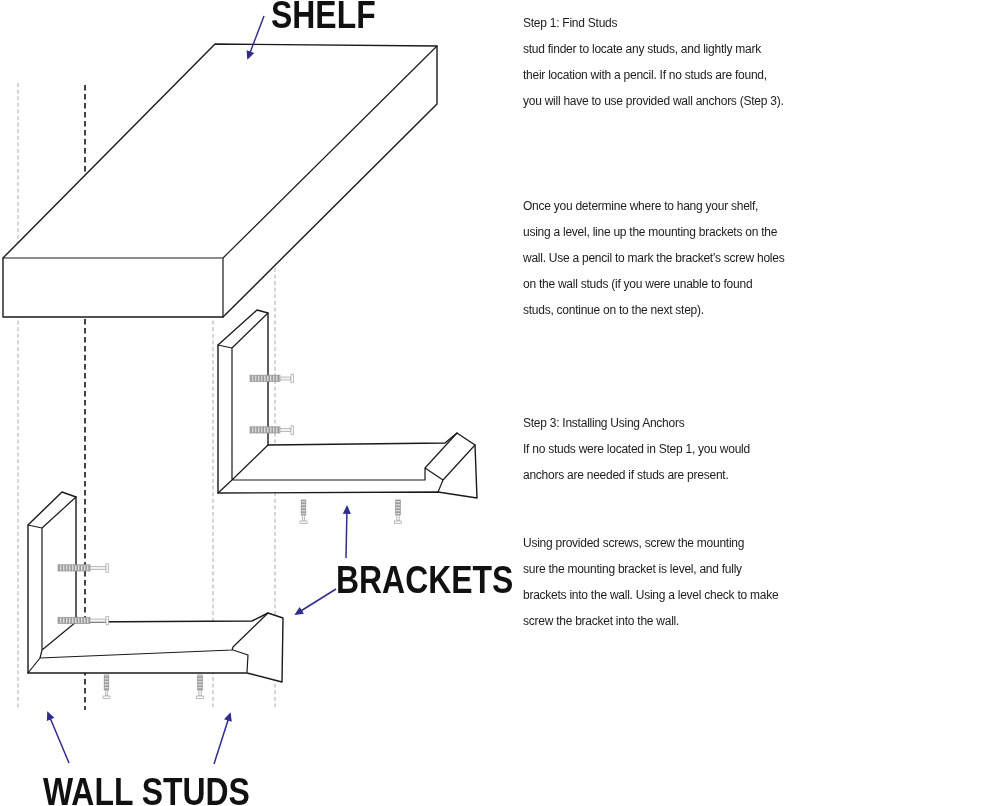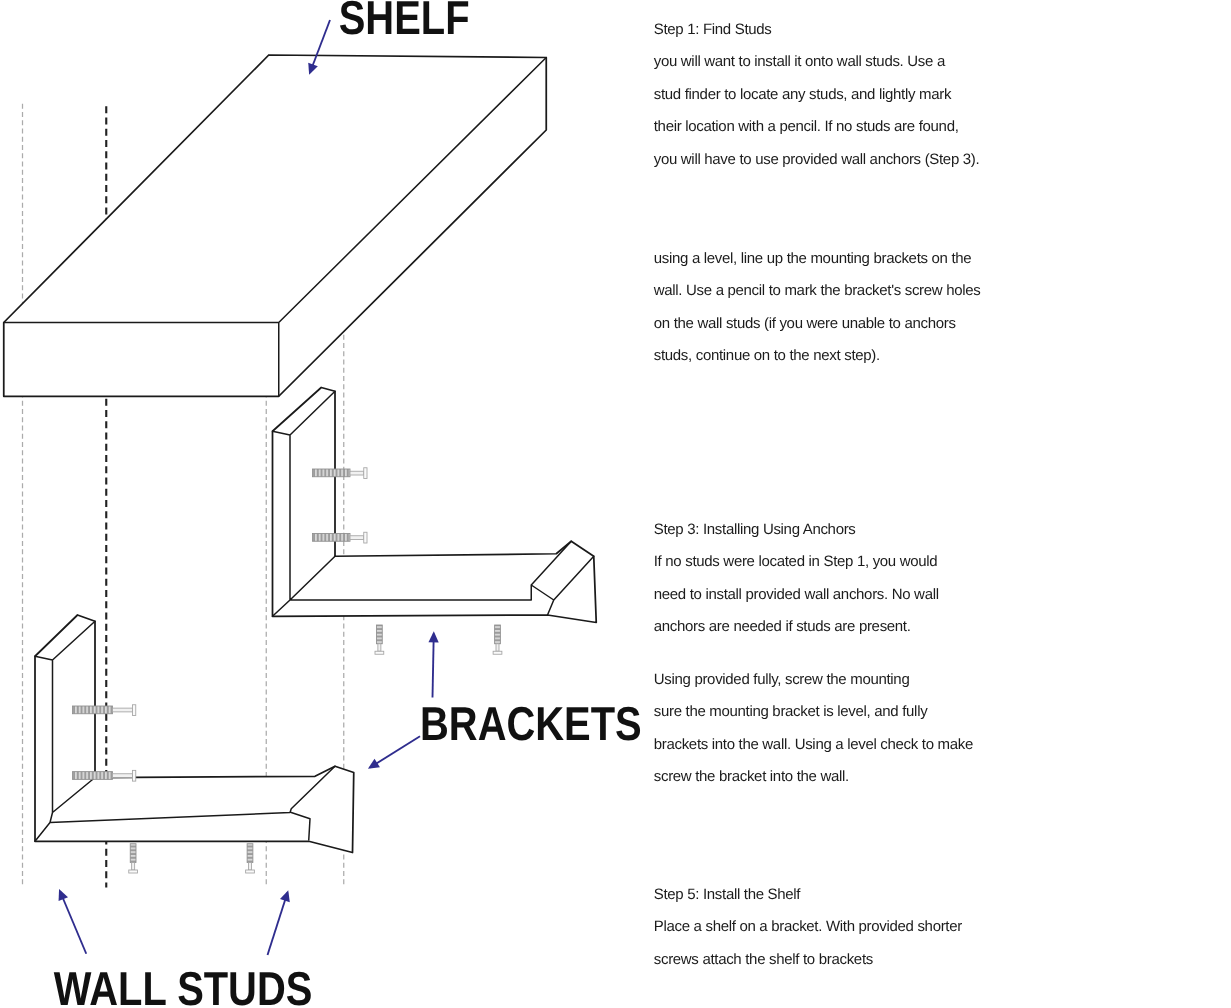--- a/index.html
+++ b/index.html
@@ -133,47 +133,41 @@
   </svg>
 
   <div class="label label-shelf">SHELF</div>
   <div class="label label-brackets">BRACKETS</div>
   <div class="label label-wallstuds">WALL STUDS</div>
 
   <div class="steps">
 
     <div class="step" style="top:10px">
       <div class="line">Step 1: Find Studs</div>
-      <div class="line">you will want to install it onto wall studs. Use a</div>
       <div class="line">stud finder to locate any studs, and lightly mark</div>
       <div class="line">their location with a pencil. If no studs are found,</div>
       <div class="line">you will have to use provided wall anchors (Step 3).</div>
     </div>
 
     <div class="step" style="top:193px">
+      <div class="line">Once you determine where to hang your shelf,</div>
       <div class="line">using a level, line up the mounting brackets on the</div>
       <div class="line">wall. Use a pencil to mark the bracket's screw holes</div>
-      <div class="line">on the wall studs (if you were unable to anchors</div>
+      <div class="line">on the wall studs (if you were unable to found</div>
       <div class="line">studs, continue on to the next step).</div>
     </div>
 
     <div class="step" style="top:410px">
       <div class="line">Step 3: Installing Using Anchors</div>
       <div class="line">If no studs were located in Step 1, you would</div>
-      <div class="line">need to install provided wall anchors. No wall</div>
       <div class="line">anchors are needed if studs are present.</div>
     </div>
 
     <div class="step" style="top:530px">
-      <div class="line">Using provided fully, screw the mounting</div>
+      <div class="line">Using provided screws, screw the mounting</div>
       <div class="line">sure the mounting bracket is level, and fully</div>
       <div class="line">brackets into the wall. Using a level check to make</div>
       <div class="line">screw the bracket into the wall.</div>
     </div>
 
-    <div class="step" style="top:702px">
-      <div class="line">Step 5: Install the Shelf</div>
-      <div class="line">Place a shelf on a bracket. With provided shorter</div>
-      <div class="line">screws attach the shelf to brackets</div>
-    </div>
 
   </div>
 </div>
 
 </body></html>

